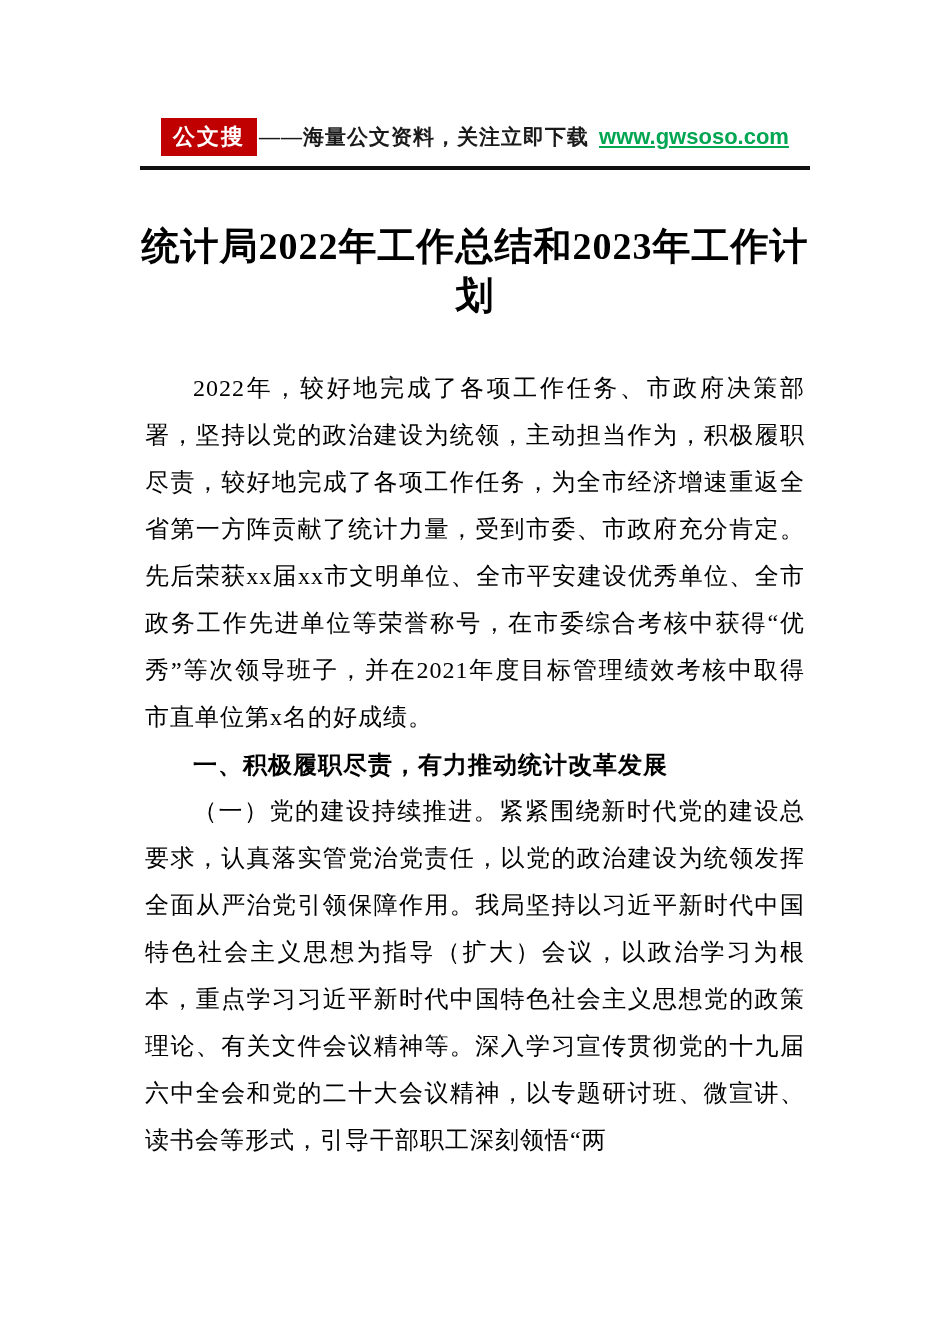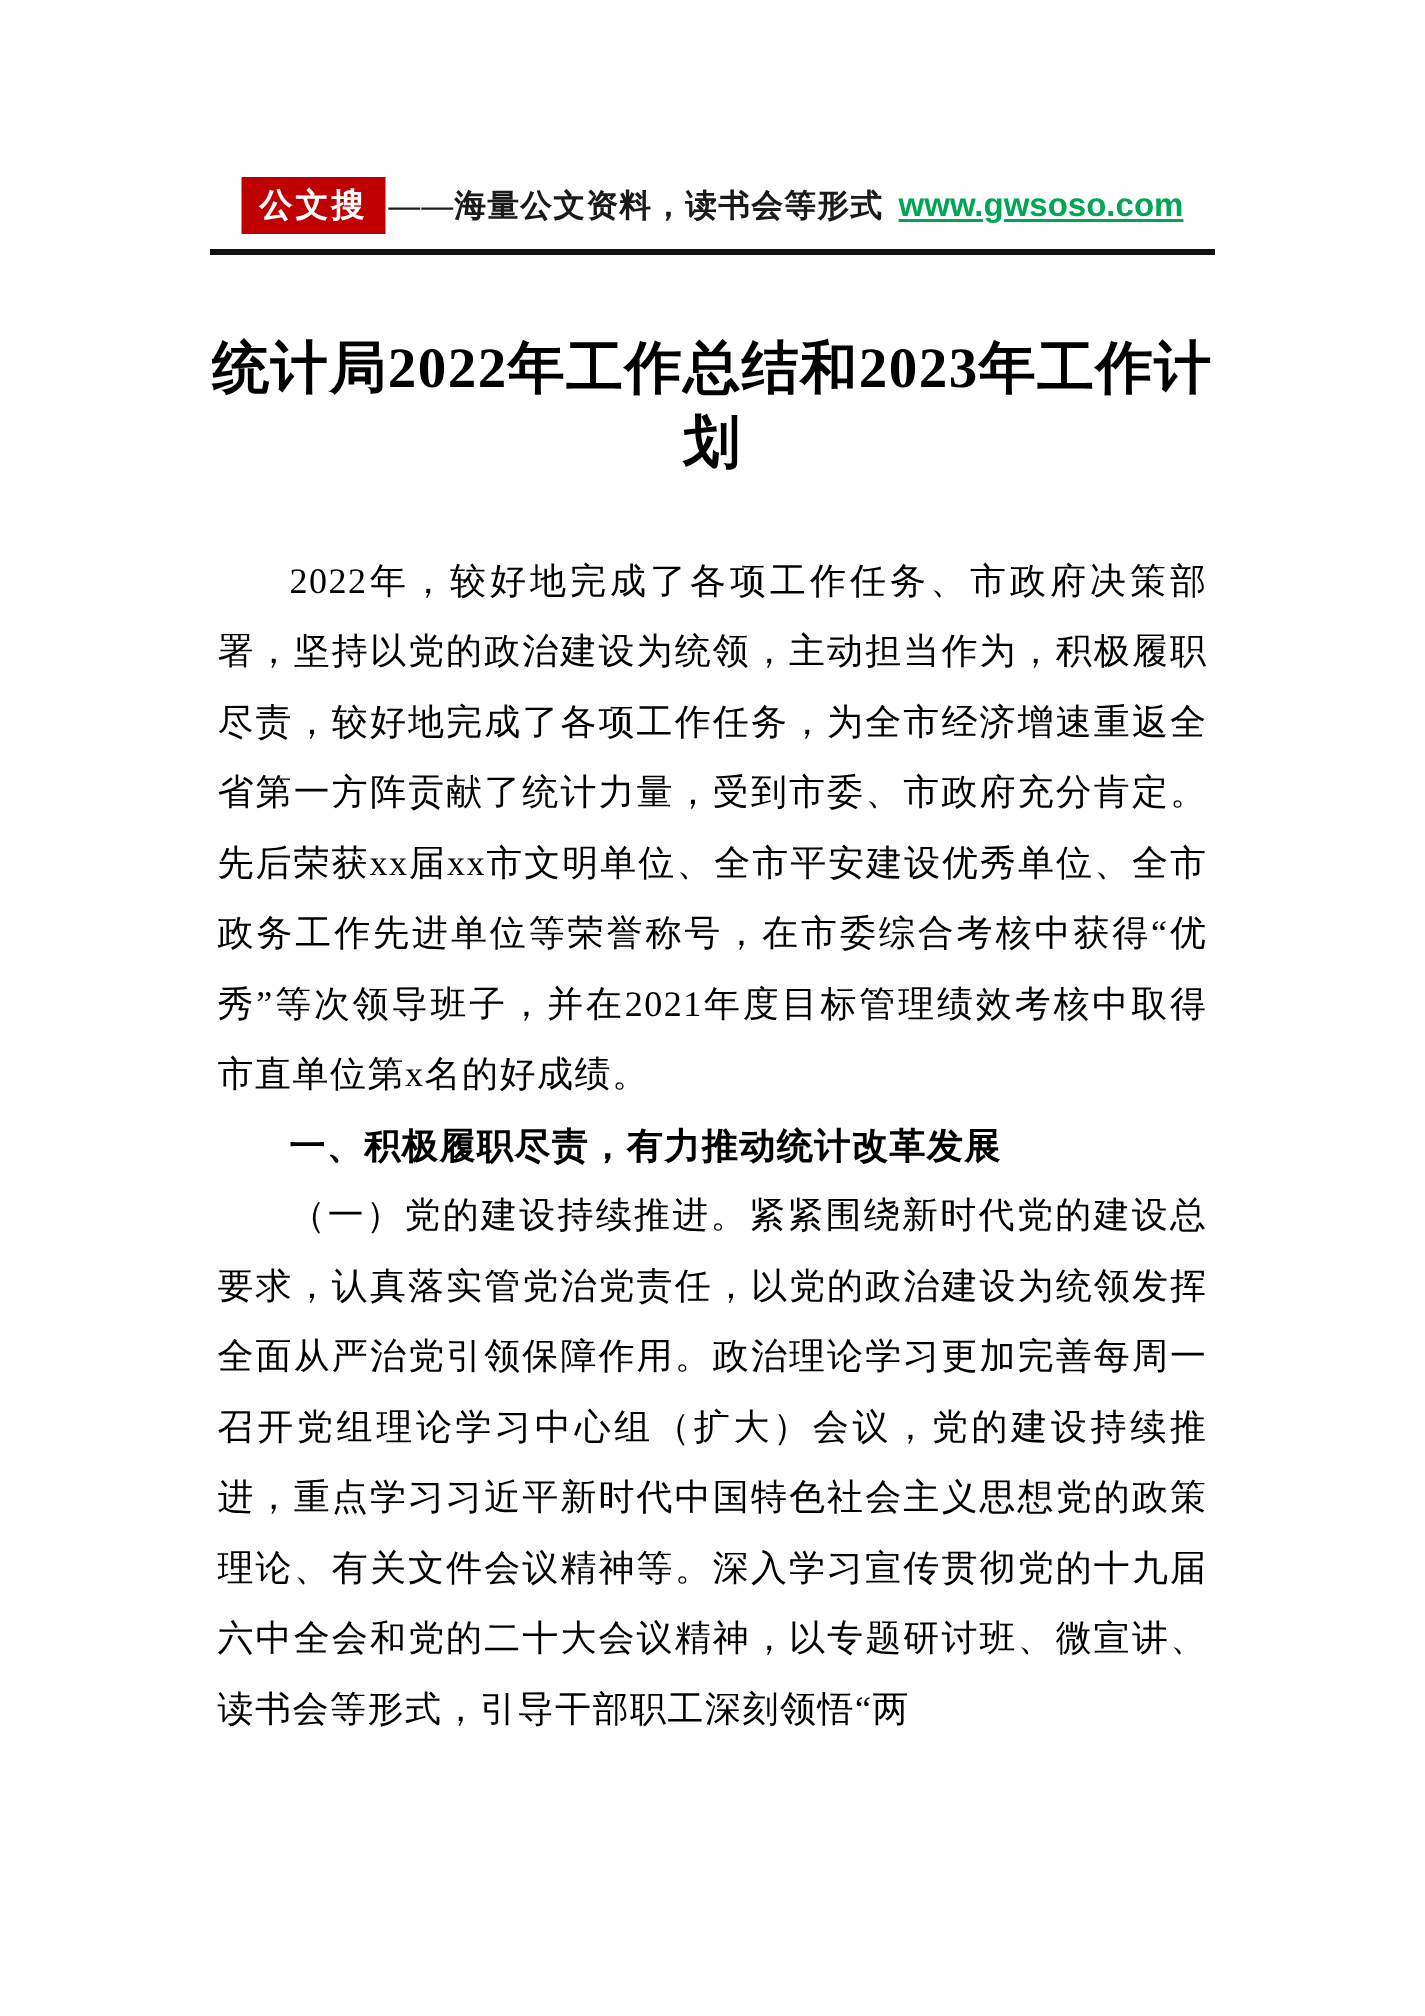--- a/index.html
+++ b/index.html
@@ -84,27 +84,27 @@
     letter-spacing:1px;
   }
 </style>
 </head>
 <body>
 
 <div class="page">
 
   <div class="header">
     <span class="brand">公文搜</span>
-    <span class="tagline">——海量公文资料，读书会等形式</span>
+    <span class="tagline">——海量公文资料，关注立即下载</span>
     <a class="url">www.gwsoso.com</a>
   </div>
 
   <div class="rule"></div>
 
   <h1 class="title">统计局2022年工作总结和2023年工作计划</h1>
 
   <div class="content">
     <p class="body-para">2022年，较好地完成了各项工作任务、市政府决策部署，坚持以党的政治建设为统领，主动担当作为，积极履职尽责，较好地完成了各项工作任务，为全市经济增速重返全省第一方阵贡献了统计力量，受到市委、市政府充分肯定。先后荣获xx届xx市文明单位、全市平安建设优秀单位、全市政务工作先进单位等荣誉称号，在市委综合考核中获得“优秀”等次领导班子，并在2021年度目标管理绩效考核中取得市直单位第x名的好成绩。</p>
     <h2 class="section-heading">一、积极履职尽责，有力推动统计改革发展</h2>
-    <p class="body-para">（一）党的建设持续推进。紧紧围绕新时代党的建设总要求，认真落实管党治党责任，以党的政治建设为统领发挥全面从严治党引领保障作用。政治理论学习更加完善每周一召开党组理论学习中心组（扩大）会议，党的建设持续推进，重点学习习近平新时代中国特色社会主义思想党的政策理论、有关文件会议精神等。深入学习宣传贯彻党的十九届六中全会和党的二十大会议精神，以专题研讨班、微宣讲、读书会等形式，引导干部职工深刻领悟“两</p>
+    <p class="body-para">（一）党的建设持续推进。紧紧围绕新时代党的建设总要求，认真落实管党治党责任，以党的政治建设为统领发挥全面从严治党引领保障作用。我局坚持以习近平新时代中国特色社会主义思想为指导（扩大）会议，以政治学习为根本，重点学习习近平新时代中国特色社会主义思想党的政策理论、有关文件会议精神等。深入学习宣传贯彻党的十九届六中全会和党的二十大会议精神，以专题研讨班、微宣讲、读书会等形式，引导干部职工深刻领悟“两</p>
   </div>
 
 </div>
 
 </body></html>

